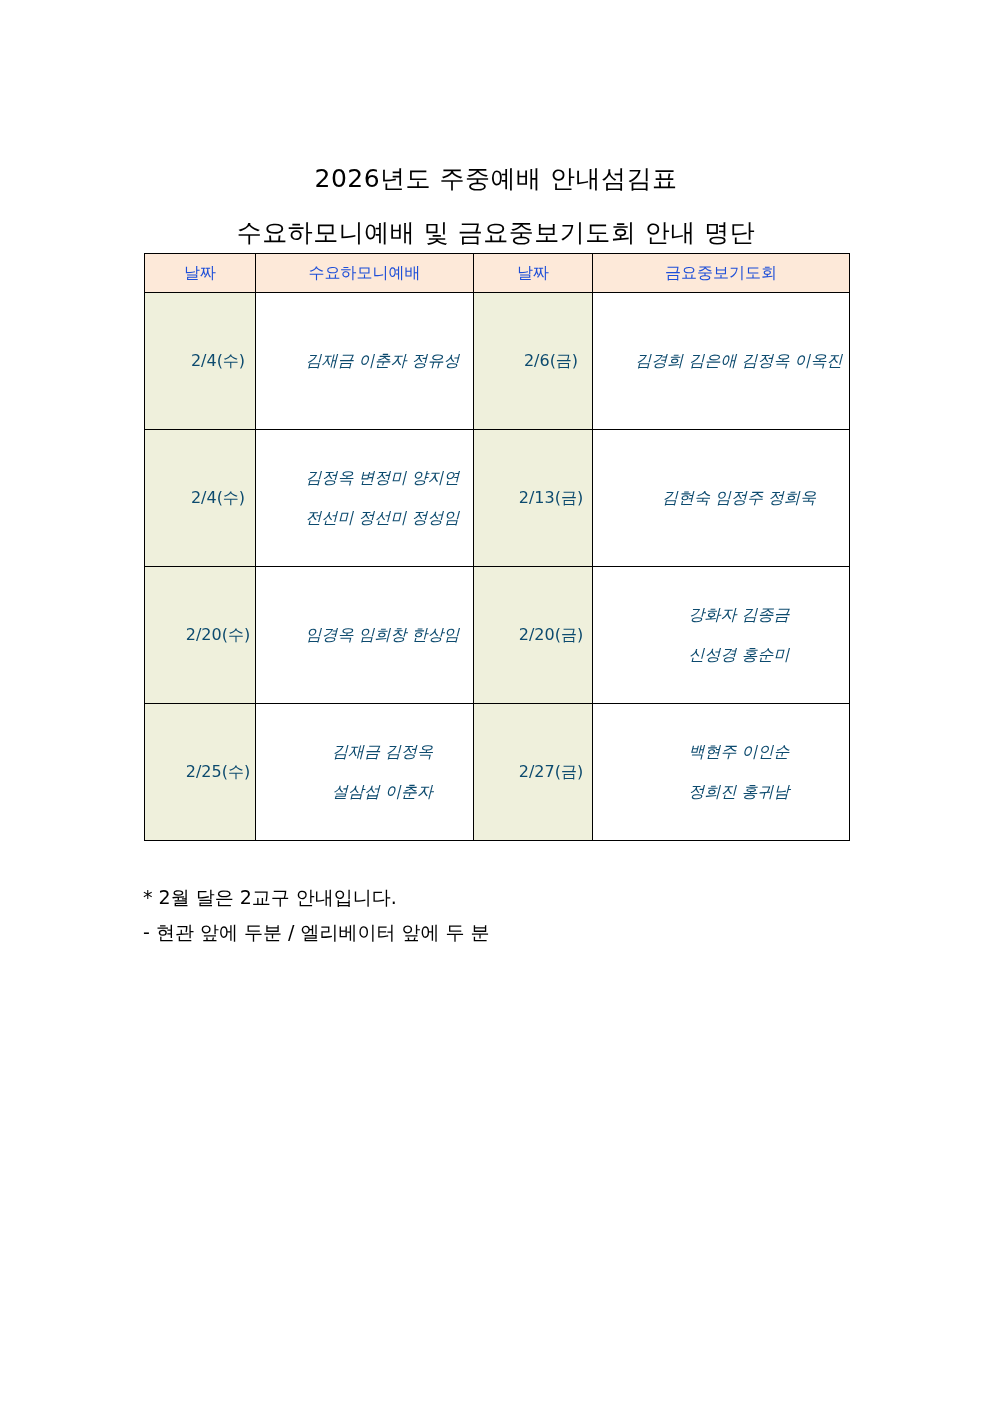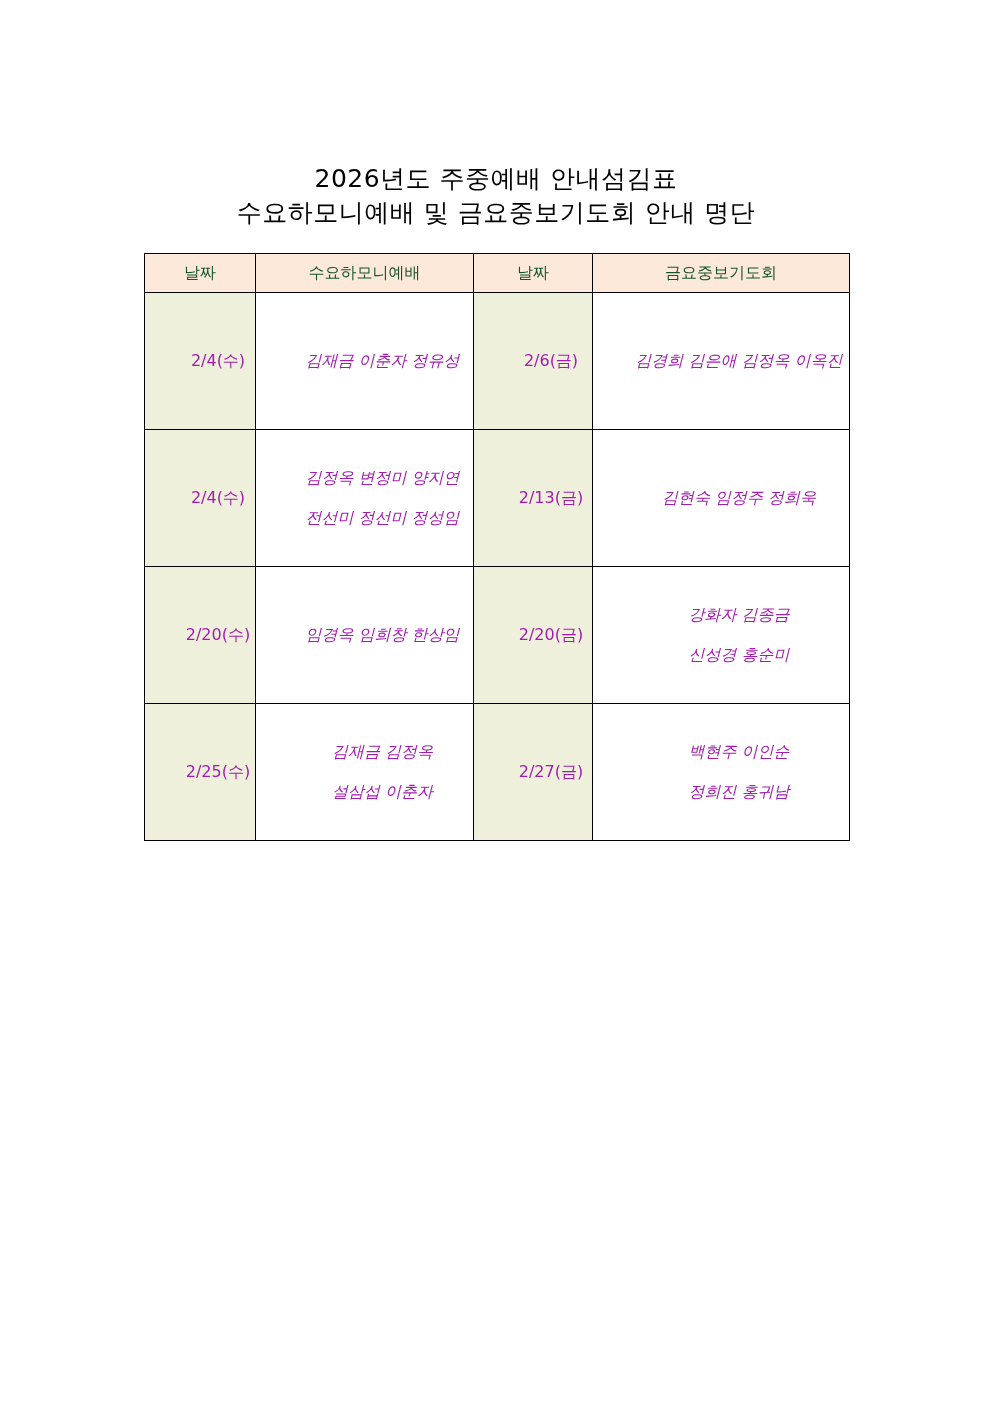--- a/index.html
+++ b/index.html
@@ -1,27 +1,27 @@
 <!DOCTYPE html>
 <html><head>
   <meta charset="utf-8">
   <style>
     html, body { margin: 0; padding: 0; background: #ffffff; }
     body { width: 992px; height: 1403px; position: relative; overflow: hidden;
            font-family: "DejaVu Sans", sans-serif; color: #111; }
     .title { position: absolute; left: 0; width: 992px; text-align: center;
              font-family: "DejaVu Sans", sans-serif; font-size: 25px; letter-spacing: 0.5px; color: #000; }
     .t1 { top: 162px; }
-    .t2 { top: 196px; }
+    .t2 { top: 216px; }
     table.sched { position: absolute; left: 144px; top: 253px; width: 705px;
                   border-collapse: collapse; table-layout: fixed; }
     table.sched th, table.sched td { border: 1px solid #000; text-align: center;
                   vertical-align: middle; font-family: "DejaVu Sans", sans-serif; padding: 0; }
-    table.sched th { background: #FDE9D9; height: 38px; font-size: 16px; font-weight: normal; color: #14532d; }
-    table.sched td { height: 136px; font-size: 16px; color: #a21caf; padding-left: 36px; }
+    table.sched th { background: #FDE9D9; height: 38px; font-size: 16px; font-weight: normal; color: #1d4ed8; }
+    table.sched td { height: 136px; font-size: 16px; color: #0c4a6e; padding-left: 36px; }
     td.date { background: #EFF0DC; font-size: 14px; }
     td.names { background: #ffffff; font-style: italic; }
     .line { display: block; line-height: 40px; }
     .notes { position: absolute; left: 143px; top: 880px; width: 720px;
              font-family: "DejaVu Sans", sans-serif; font-size: 19px; color: #000; }
     .note { display: block; height: 35px; line-height: 35px; white-space: nowrap; }
     .gap { height: 34px; }
   </style>
 </head>
 <body>
@@ -86,14 +86,16 @@
       <td class="date">2/27(금)</td>
       <td class="names">
         <span class="line">백현주 이인순</span>
         <span class="line">정희진 홍귀남</span>
       </td>
     </tr>
   </tbody>
 </table>
 
 <div class="notes">
+  <span class="note">* 2월 달은 2교구 안내입니다.</span>
+  <span class="note">- 현관 앞에 두분 / 엘리베이터 앞에 두 분</span>
   <div class="gap"></div>
 </div>
 
 </body></html>

